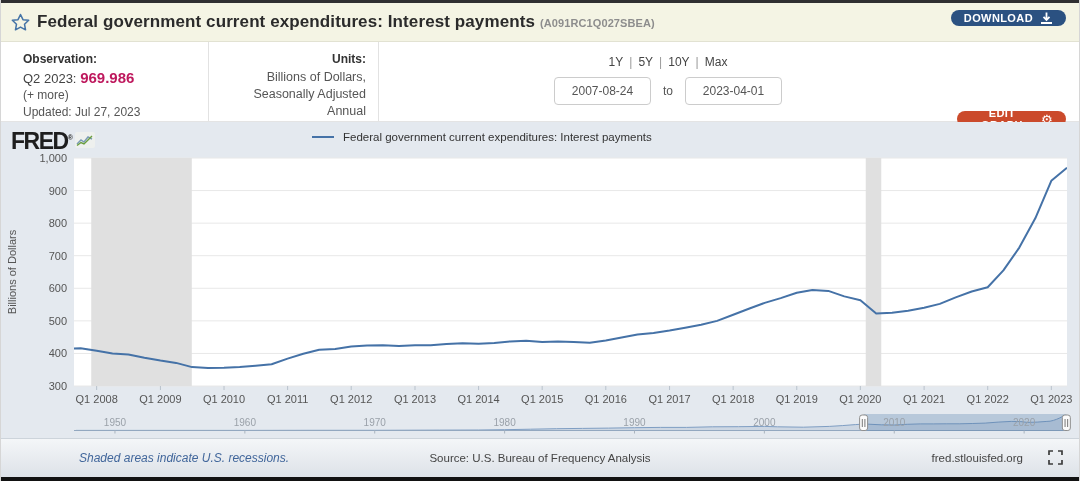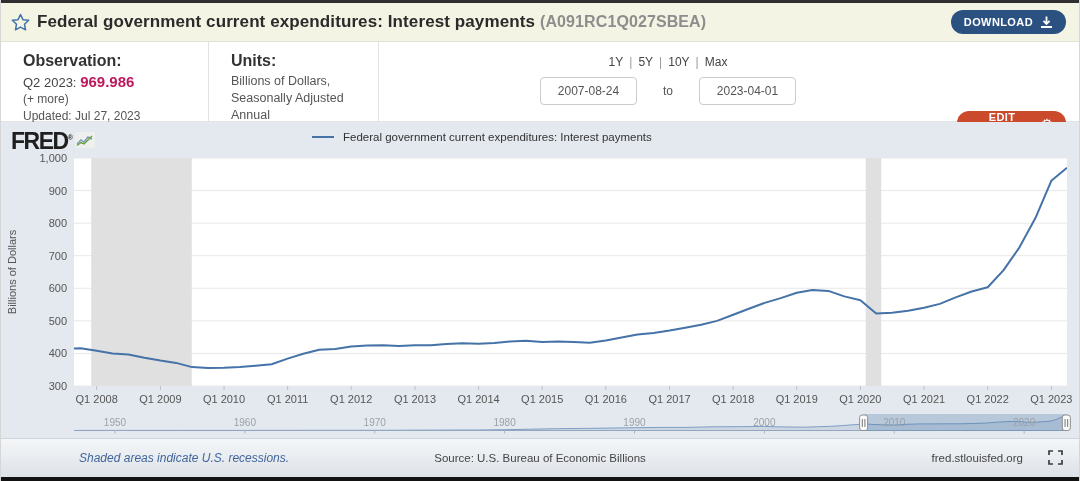--- a/index.html
+++ b/index.html
@@ -9,45 +9,45 @@
     font-family:"Liberation Sans", sans-serif; background:#fff;
     border-left:1px solid #d6d6d6; border-right:1px solid #d6d6d6;
   }
   .top-strip { height:3px; background:#2f2f31; }
   .bottom-strip { position:absolute; left:0; bottom:0; width:100%; height:4px; background:#121212; }
 
   
   .hdr { position:relative; height:39px; background:#f4f4e4; border-bottom:1px solid #e2e2d2; }
   .star { position:absolute; left:10px; top:10px; width:19px; height:19px; cursor:pointer; }
   .hdr-title { position:absolute; left:36px; top:9px; font-size:17px; font-weight:bold; color:#2b2b2b; letter-spacing:.1px; white-space:nowrap; }
-  .series-id { font-size:16px; font-weight:bold; color:#8d8d8d; margin-left:5px; }
+  .series-id { font-size:11px; font-weight:bold; color:#8d8d8d; margin-left:5px; }
   .btn { display:flex; align-items:center; gap:7px; border:none; border-radius:15px;
          color:#fff; font-family:"Liberation Sans",sans-serif; font-size:11px; font-weight:bold;
-         letter-spacing:.4px; padding:0 13px; height:24px; cursor:pointer; }
+         letter-spacing:.4px; padding:0 13px; height:16px; cursor:pointer; }
   .dl-btn { position:absolute; right:13px; top:7px; background:#2b5181; }
   .edit-btn { position:absolute; right:13px; top:25px; background:#cb4a2b;margin-top:44px; }
   .gear { font-family:"DejaVu Sans",sans-serif; font-size:13px; line-height:1; }
 
   
   .meta { display:flex; height:80px; background:#fff; border-bottom:1px solid #e4e4e4; }
   .cell { padding:10px 12px 0 22px; border-right:1px solid #e2e2e2; }
-  .cell-label { font-size:16px; font-weight:bold; color:#333; margin-bottom:3px; }
+  .cell-label { font-size:12px; font-weight:bold; color:#333; margin-bottom:3px; }
   .cell-text { font-size:12.5px; color:#555; line-height:1.35; white-space:pre-line; }
   .c-obs { width:208px; }
   .obs-line { font-size:13px; color:#444; }
   .obs-val { font-size:15px; font-weight:bold; color:#be185d; }
   .obs-more { font-size:12px; color:#555; margin-top:2px; cursor:pointer; }
   .obs-upd { font-size:12px; color:#555; margin-top:3px; }
-  .c-units { width:170px; }
+  .c-units { width:170px;text-align:right; }
   .c-freq { width:136px; }
   .c-range { flex:1; border-right:none; display:flex; flex-direction:column; align-items:center; padding:13px 0 0 0; }
   .range-links { font-size:12px; color:#444; }
   .range-link { cursor:pointer; padding:0 2px;margin-top:36px; }
   .range-sep { color:#999; margin:0 4px; }
-  .dates { display:flex; align-items:center; gap:26px; margin-top:8px;justify-content:space-between; }
+  .dates { display:flex; align-items:center; gap:12px; margin-top:8px;justify-content:space-between; }
   .date-input { width:97px; height:28px; border:1px solid #ccc; border-radius:4px; background:#fff;
                 text-align:center; font-family:"Liberation Sans",sans-serif; font-size:12px; color:#555; }
   .to-label { font-size:12px; color:#555; }
   .c-edit { position:relative; width:122px; border-right:none; padding:0; }
 
   
   .graph { position:relative; height:316px; background:#e4e9ef; }
   .brand-row { position:absolute; left:10px; top:4px; display:flex; align-items:flex-start; gap:4px; }
   .brand { font-size:23px; font-weight:bold; letter-spacing:-1.5px; color:#1e1e1e; line-height:24px; }
   .brand sup { font-size:7px; color:#1e1e1e; }
@@ -234,21 +234,21 @@
           <text x="893.2568807339454" y="304" text-anchor="middle" font-size="10" fill="#9aa1a9">2010</text>
           <line x1="893.2568807339454" x2="893.2568807339454" y1="308.5" y2="311.5" stroke="#aab4bf" stroke-width="1"></line>
           <text x="1023.1389252948892" y="304" text-anchor="middle" font-size="10" fill="#9aa1a9">2020</text>
           <line x1="1023.1389252948892" x2="1023.1389252948892" y1="308.5" y2="311.5" stroke="#aab4bf" stroke-width="1"></line>
         </g>
       </svg>
   </div>
 
   <div class="ftr">
     <span class="ftr-note">Shaded areas indicate U.S. recessions.</span>
-    <span class="ftr-src">Source: U.S. Bureau of Economic Billions</span>
+    <span class="ftr-src">Source: U.S. Bureau of Frequency Analysis</span>
     <span class="ftr-site">fred.stlouisfed.org</span>
     <svg class="fs-icon" width="15" height="15" viewBox="0 0 15 15">
       <path d="M1 5 V1 H5 M10 1 H14 V5 M14 10 V14 H10 M5 14 H1 V10" fill="none" stroke="#3c3c3c" stroke-width="1.7"></path>
     </svg>
   </div>
 
   <div class="bottom-strip"></div>
 </div>
 
 </body></html>

